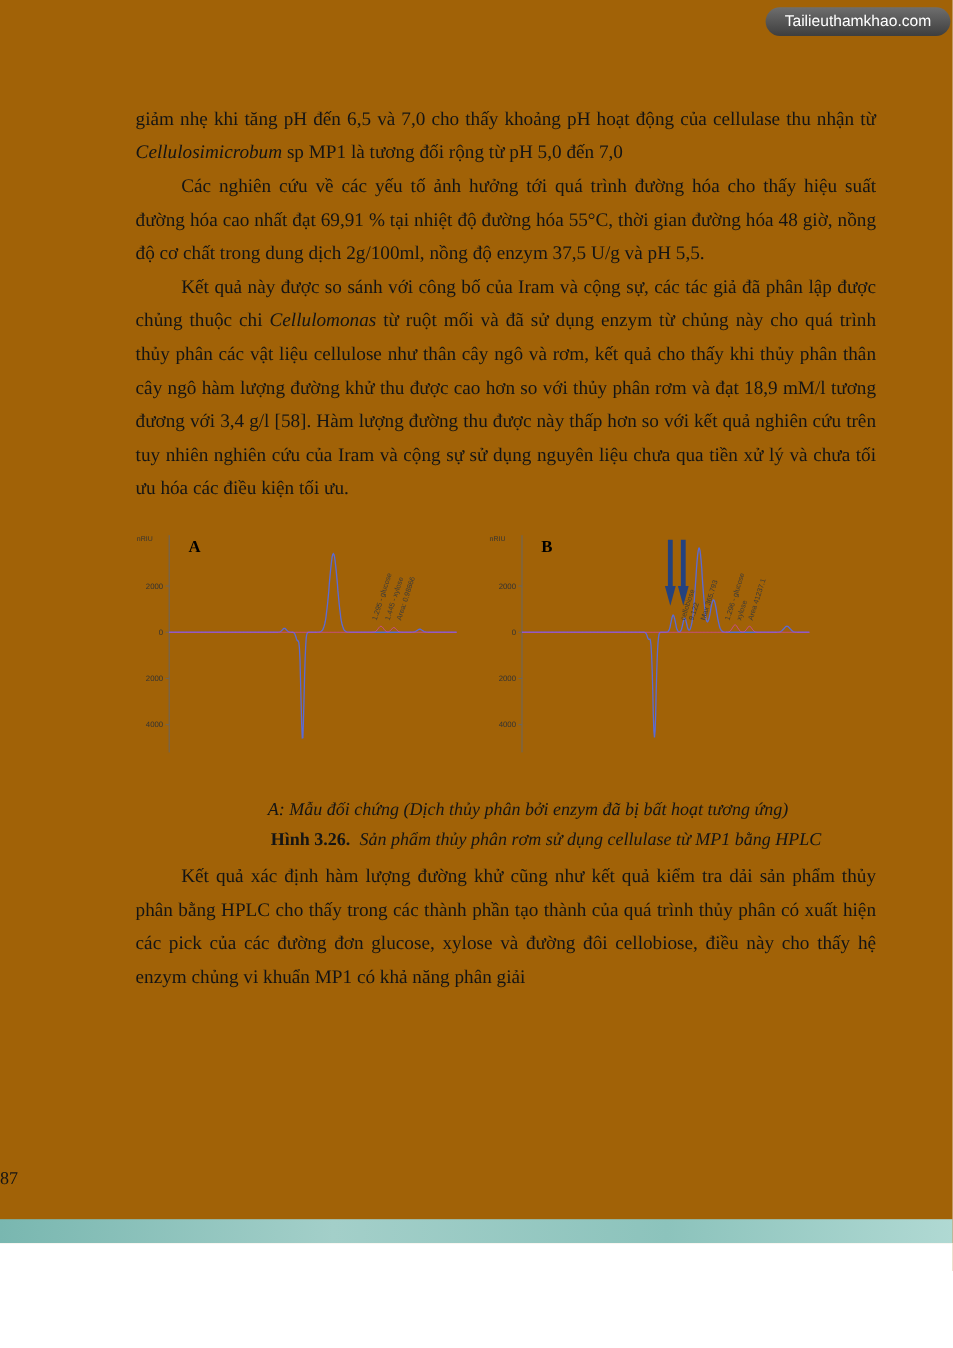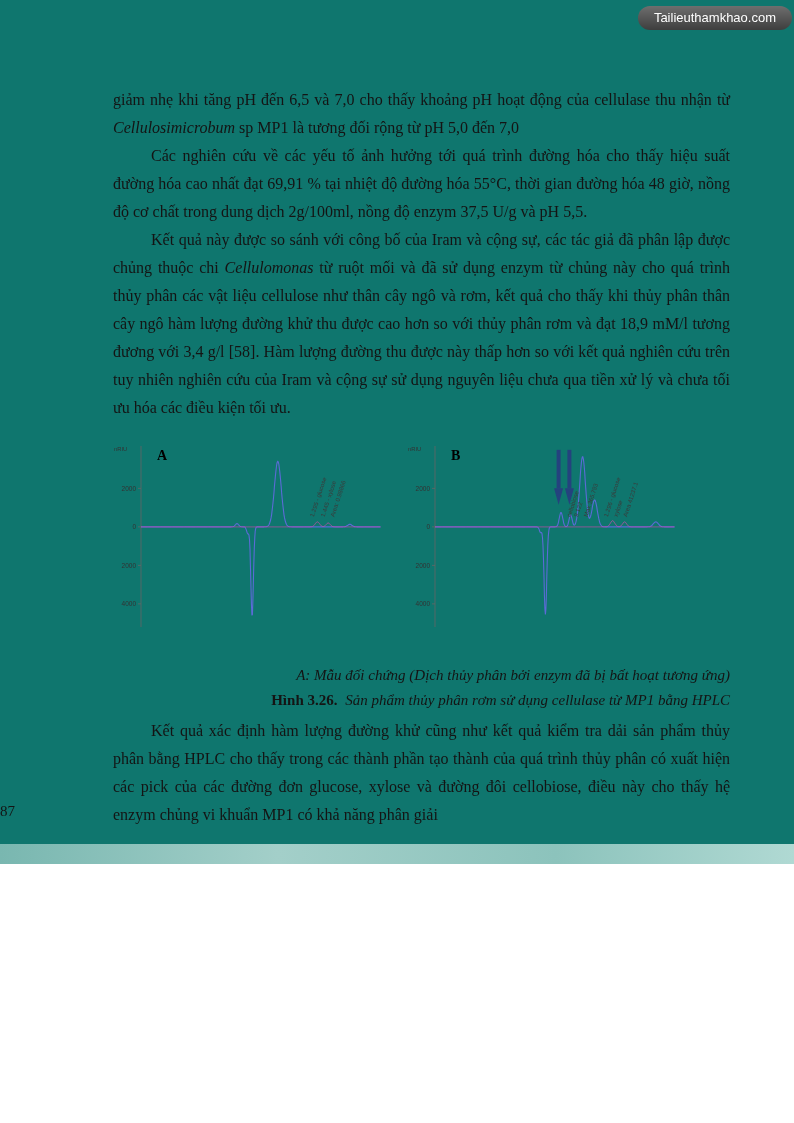--- a/index.html
+++ b/index.html
@@ -1,33 +1,33 @@
 <!DOCTYPE html>
 <html><head>
 <meta charset="utf-8">
 <style>
   html,body{margin:0;padding:0;background:#ffffff;}
   .page{
-    position:relative;width:794px;height:864px;margin:0 auto;background:#0f766e;
+    position:relative;width:794px;height:1036px;margin:0 auto;background:#a16207;
     font-family:"Liberation Serif",serif;color:#141414;overflow:hidden;
   }
   .watermark{
     position:absolute;top:6px;right:2px;
     background:linear-gradient(#6e6e6e,#3e3e3e);color:#fff;
     font-family:"Liberation Sans",sans-serif;font-size:13px;
     padding:4px 16px 5px 16px;border-radius:13px;cursor:pointer;
   }
   .content{padding:86px 64px 0 113px;text-align:justify;font-size:16px;line-height:28px;}
   .para{margin:0;text-indent:38px;}
   .para.first{text-indent:0;}
   .italic{font-style:italic;}
   .figure-row{display:flex;gap:22px;margin:18px 0 28px 0;}
   .chart{width:272px;height:195px;}
   .chart svg{display:block;width:100%;height:100%;}
-  .captions{margin:0 0 4px 37px;font-size:15px;line-height:25px;text-align:right;}
+  .captions{margin:0 0 4px 37px;font-size:15px;line-height:25px;text-align:center;}
   .cap{font-style:italic;}
   .cap.main{margin-left:30px;}
   .caplabel{font-style:normal;font-weight:bold;margin-right:4px;}
   .page-number{position:absolute;bottom:44px;left:0;right:0;text-align:left;font-size:15px;}
   .footer-bar{
     position:absolute;bottom:0;left:0;right:0;height:20px;
     background:linear-gradient(90deg,#79b7b0,#a3cfc9 35%,#8cc3bc 70%,#b0d9d3);
   }
 </style>
 </head>

